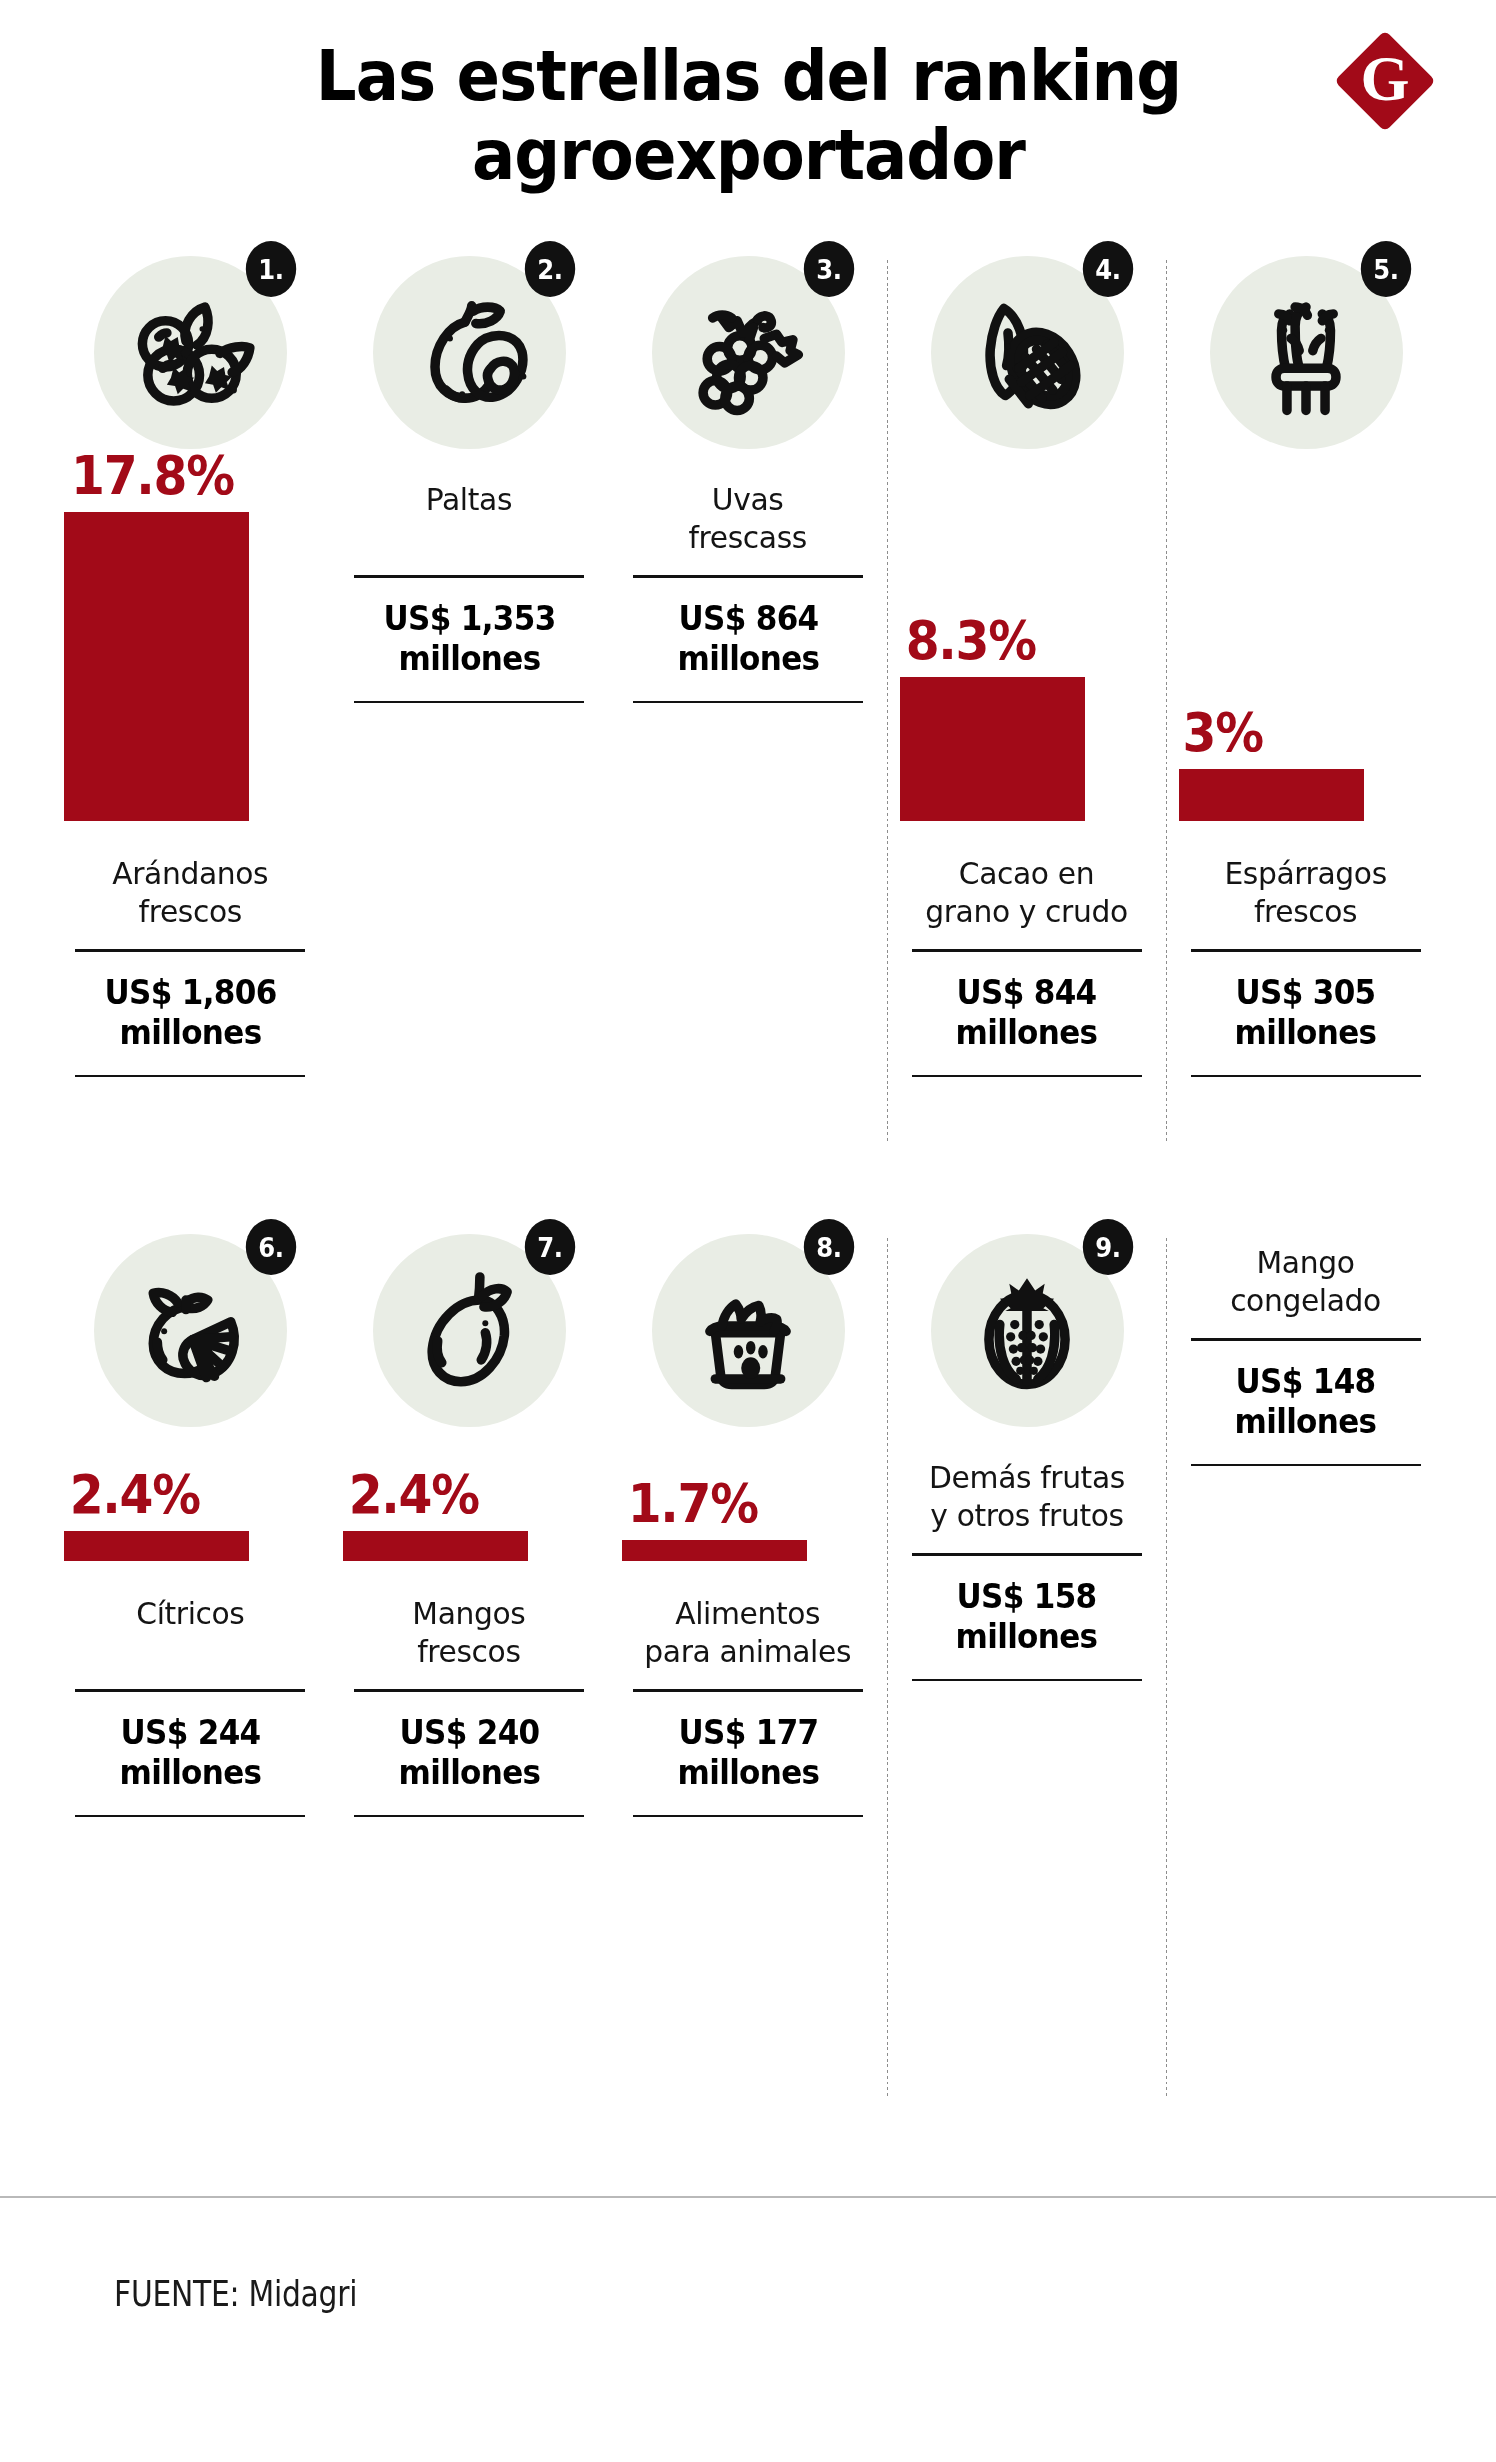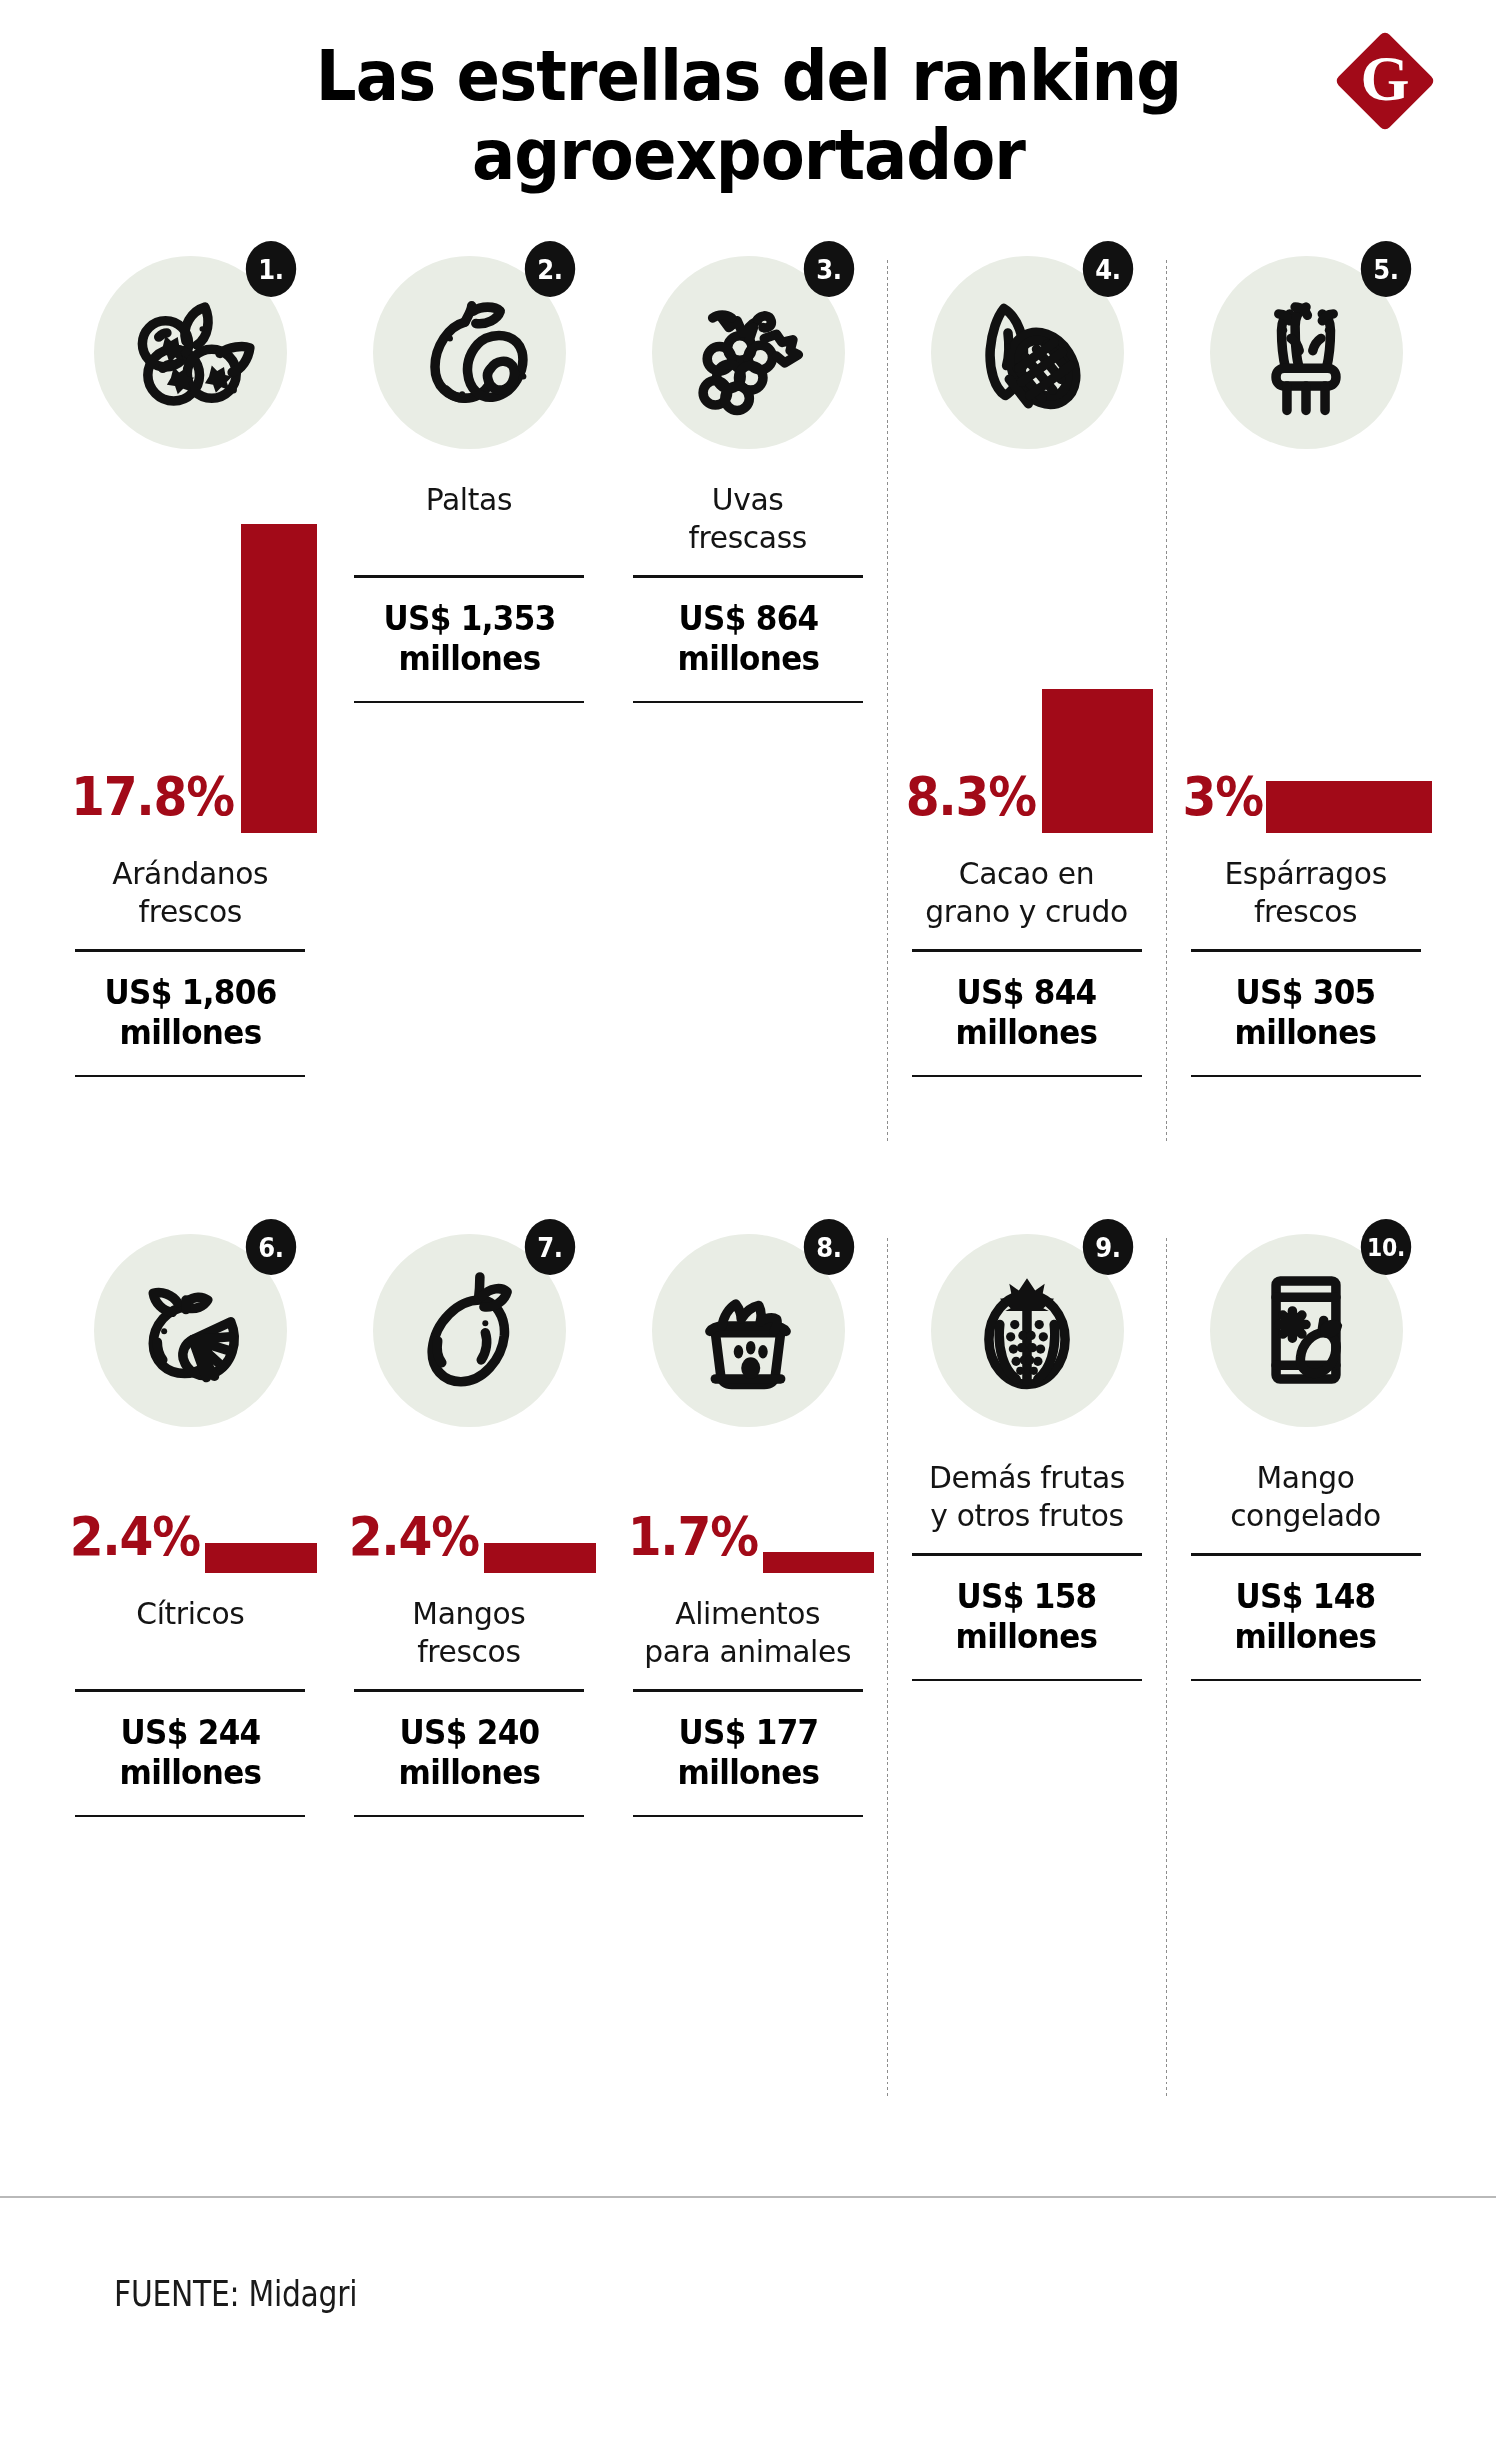--- a/index.html
+++ b/index.html
@@ -129,24 +129,24 @@
   
   .barblock {
     width:100%;
     position:relative;
   }
   .row--one .barblock { height:374px; }
   .row--two .barblock { height:136px; }
 
   .barstack {
     position:absolute;
-    left:0; right:0; bottom:0;
+    left:0; right:0; bottom:12px;
     display:flex;
-    flex-direction:row;
-    align-items:flex-end;
+    flex-direction:column;
+    align-items:flex-start;
   }
   .pct {
     font-family:"DejaVu Sans", sans-serif;
     font-weight:bold;
     color:#A20A18;
     font-size:53px;
     line-height:1.0;
     letter-spacing:-1.4px;
     margin-bottom:10px;
     transform:scaleX(0.92);
@@ -553,36 +553,20 @@
           <div>y otros frutos</div>
         </div>
         <div class="rule"></div>
         <div class="value">
           <div>US$ 158</div>
           <div>millones</div>
         </div>
         <div class="rule bottom"></div>
       </div>
       <div class="card">
-        <div class="icon-wrap">
-          <div class="icon-bg"></div>
-          <div class="icon-svg">
-            <svg viewBox="0 0 100 100">
-      <g fill="none" stroke="#111" stroke-width="7" stroke-linecap="round" stroke-linejoin="round">
-        <rect x="28" y="14" width="44" height="72" rx="3"></rect>
-        <path d="M28 26h44M28 76h44"></path>
-        <path d="M40 36v20M30 46h20M33 39l14 14M47 39L33 53"></path>
-        <path d="M63 52c-8 0-16 8-17 18-1 7 4 12 10 12 8 0 15-8 16-17 1-7-3-13-9-13z"></path>
-        <path d="M62 51c0-4 1-6 1-8"></path>
-        <path d="M64 49c2-3 7-4 9-2-1 4-5 6-9 5"></path>
-      </g>
-    </svg>
-          </div>
-          <div class="badge wide">10.</div>
-        </div>
         <div class="label">
           <div>Mango</div>
           <div>congelado</div>
         </div>
         <div class="rule"></div>
         <div class="value">
           <div>US$ 148</div>
           <div>millones</div>
         </div>
         <div class="rule bottom"></div>

